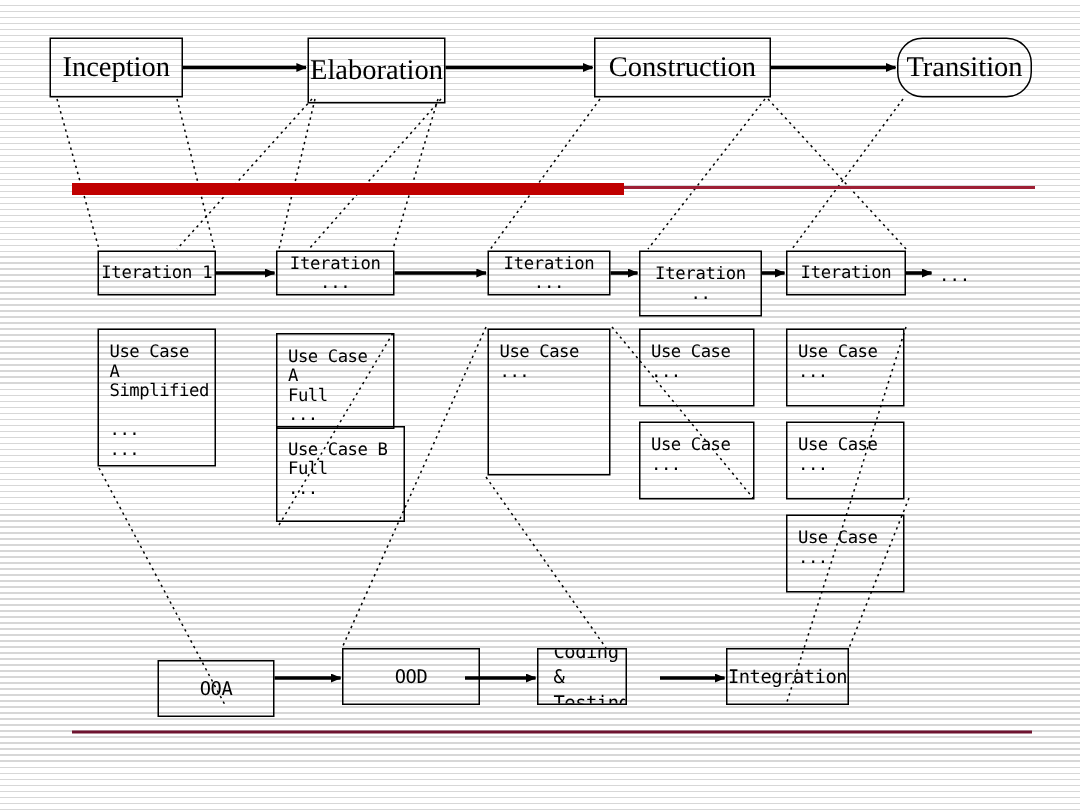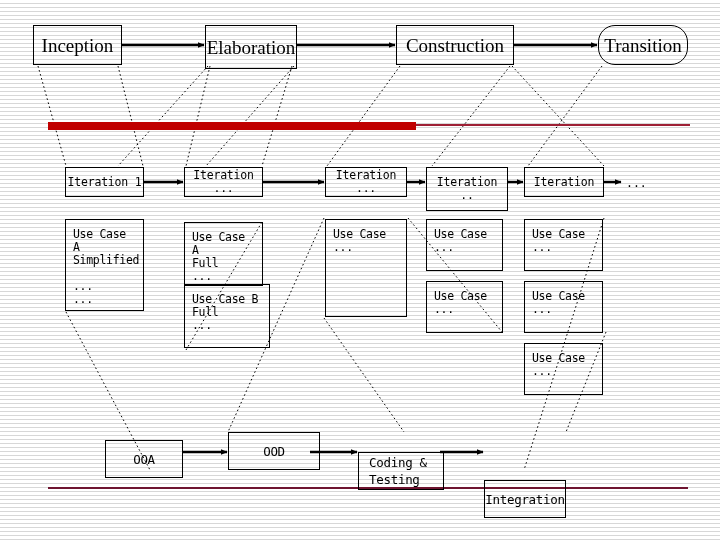--- a/index.html
+++ b/index.html
@@ -246,22 +246,22 @@
       </div>
     </div>
 
   <div id="activity-layer">
       <div class="node activity" style="left: 105px; top: 440px; width: 78px; height: 38px;">
         <span class="nlabel">OOA</span>
       </div>
       <div class="node activity" style="left: 228px; top: 432px; width: 92px; height: 38px;">
         <span class="nlabel">OOD</span>
       </div>
-      <div class="node activity two-line" style="left: 358px; top: 432px; width: 86px; height: 38px; margin-top: 20px;">
+      <div class="node activity two-line" style="left: 358px; top: 432px; width: 60px; height: 38px;">
         <span class="nlabel">Coding &amp;
 Testing</span>
       </div>
-      <div class="node activity" style="left: 484px; top: 432px; width: 82px; height: 38px; margin-top: 48px;">
+      <div class="node activity" style="left: 484px; top: 432px; width: 82px; height: 38px;">
         <span class="nlabel">Integration</span>
       </div>
     </div>
 
 </div>
 
 </body></html>

